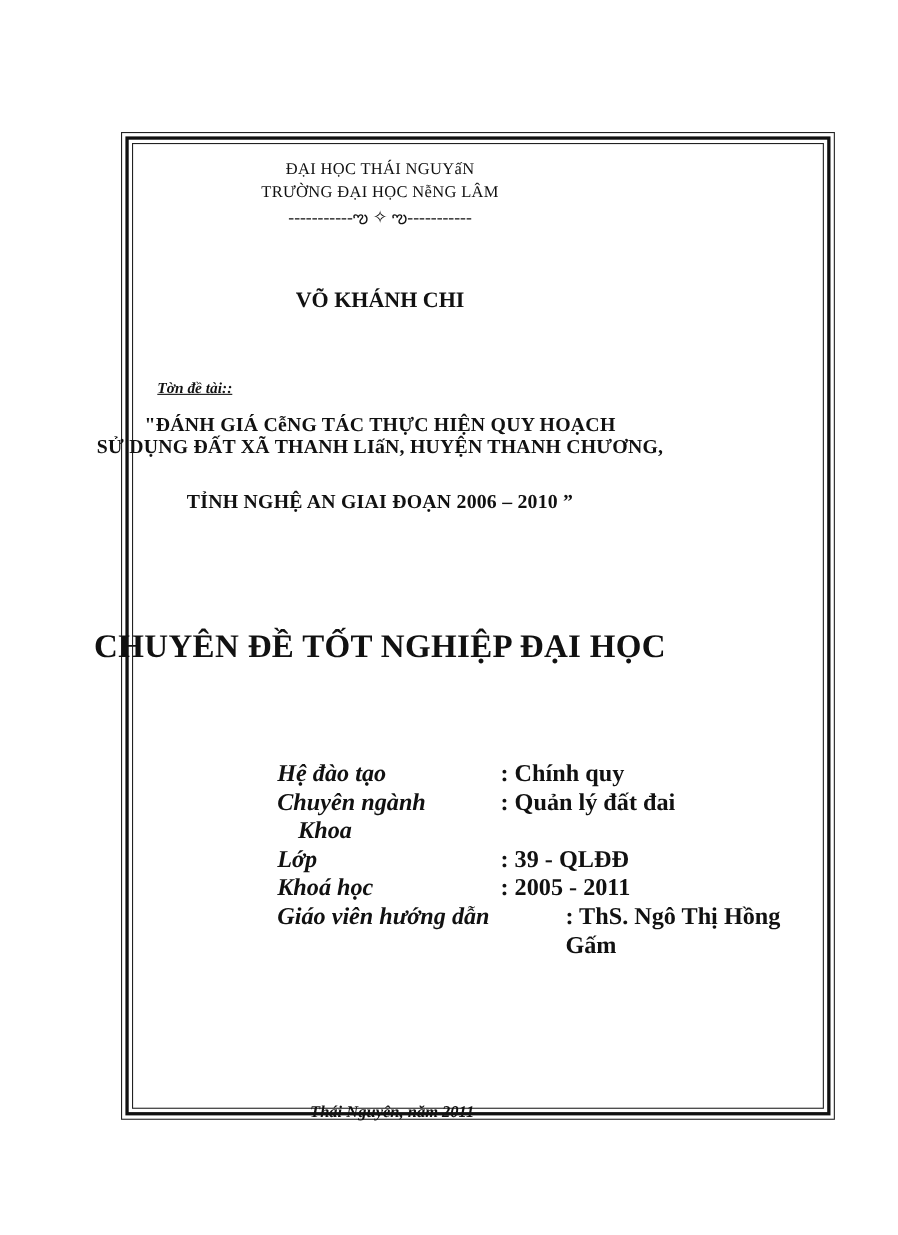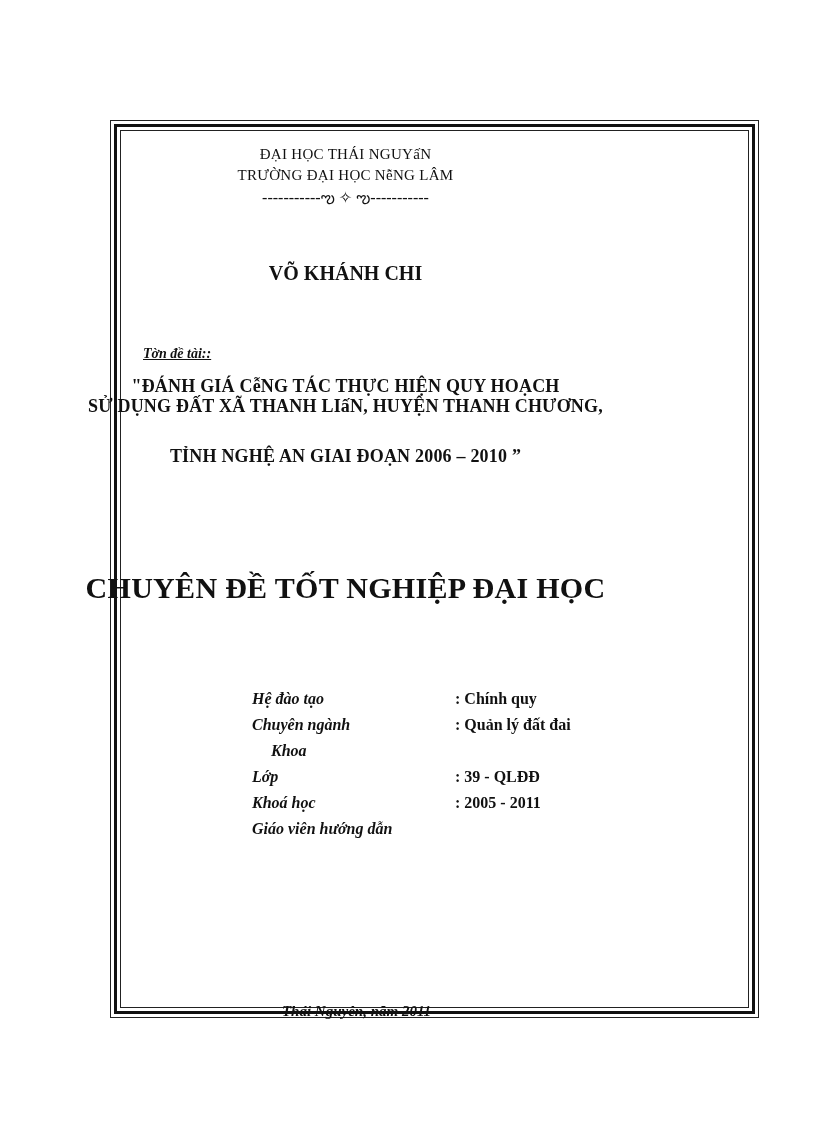--- a/index.html
+++ b/index.html
@@ -70,21 +70,21 @@
     .big-title {
       font-size: 30px;
       font-weight: bold;
       letter-spacing: 0.3px;
     }
     .info-row {
       position: absolute;
       left: 252px;
       width: 500px;
       height: 24px;
-      font-size: 16px;
+      font-size: 22px;
       font-weight: bold;
     }
     .info-row .lbl {
       position: absolute;
       left: 0;
       font-style: italic;
     }
     .info-row .val {
       position: absolute;
       left: 203px;
@@ -134,15 +134,16 @@
 <div class="info-row" style="top:768px;">
   <span class="lbl">Lớp</span>
   <span class="val">: 39 - QLĐĐ</span>
 </div>
 <div class="info-row" style="top:794px;">
   <span class="lbl">Khoá học</span>
   <span class="val">: 2005 - 2011</span>
 </div>
 <div class="info-row advisor" style="top:820px;">
   <span class="lbl">Giáo viên hướng dẫn</span>
+  <span class="val">: ThS. Ngô Thị Hồng Gấm</span>
 </div>
 
 <div class="abs place-date" style="top:1003px;margin-left:11px;">Thái Nguyên, năm 2011</div>
 
 </body></html>

